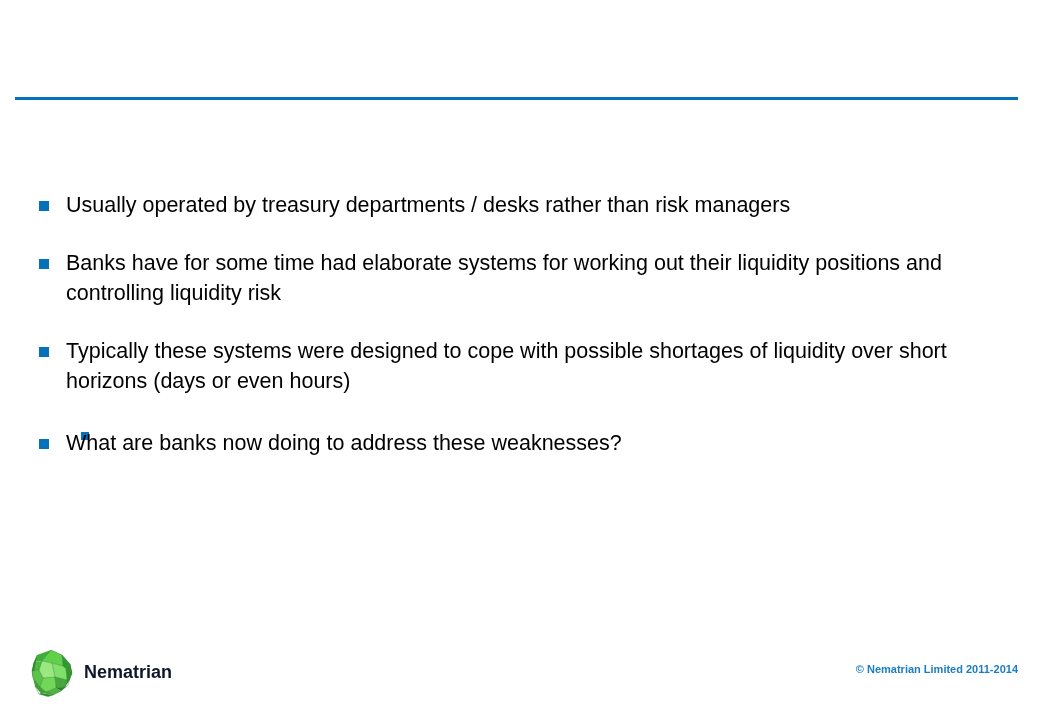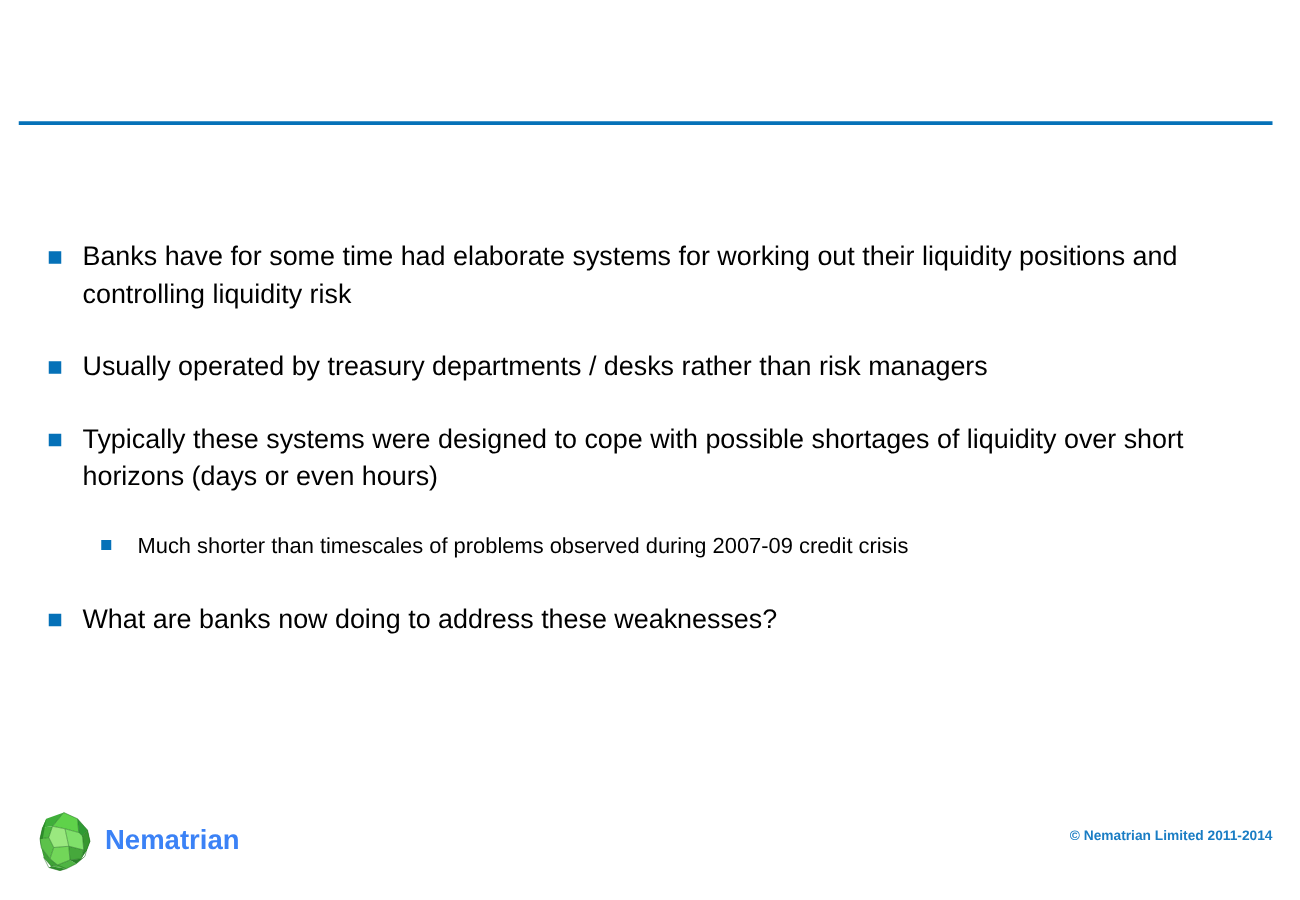--- a/index.html
+++ b/index.html
@@ -123,23 +123,23 @@
     display: flex;
     align-items: center;
   }
   .logo-mark {
     width: 50px;
     height: 50px;
     display: block;
   }
   .logo-word {
     margin-left: 8px;
-    font-size: 22px;
-    font-weight: bold;
-    color: #3b82f6;
+    font-size: 18px;
+    font-weight: bold;
+    color: #0f172a;
     line-height: 22px;
   }
   .copyright {
     position: absolute;
     right: 22px;
     top: 34px;
     font-size: 11px;
     font-weight: bold;
     color: #1a7dc4;
     line-height: 22px;
@@ -150,36 +150,35 @@
 <body>
 
 <div class="slide">
 
   <div class="title-rule"></div>
 
   <div class="body">
 
     <div class="bullet">
       <span class="marker"></span>
+      <span class="btext">Usually operated by treasury departments / desks rather than risk managers</span>
+    </div>
+
+    <div class="bullet">
+      <span class="marker"></span>
       <span class="btext">Banks have for some time had elaborate systems for working out their liquidity positions and controlling liquidity risk</span>
     </div>
 
     <div class="bullet">
       <span class="marker"></span>
-      <span class="btext">Usually operated by treasury departments / desks rather than risk managers</span>
-    </div>
-
-    <div class="bullet">
-      <span class="marker"></span>
       <span class="btext">Typically these systems were designed to cope with possible shortages of liquidity over short horizons (days or even hours)</span>
     </div>
 
     <div class="bullet sub gap-lg">
       <span class="marker"></span>
-      <span class="btext">Much shorter than timescales of problems observed during 2007-09 credit crisis</span>
     </div>
 
     <div class="bullet">
       <span class="marker"></span>
       <span class="btext">What are banks now doing to address these weaknesses?</span>
     </div>
 
   </div>
 
   <div class="footer">

